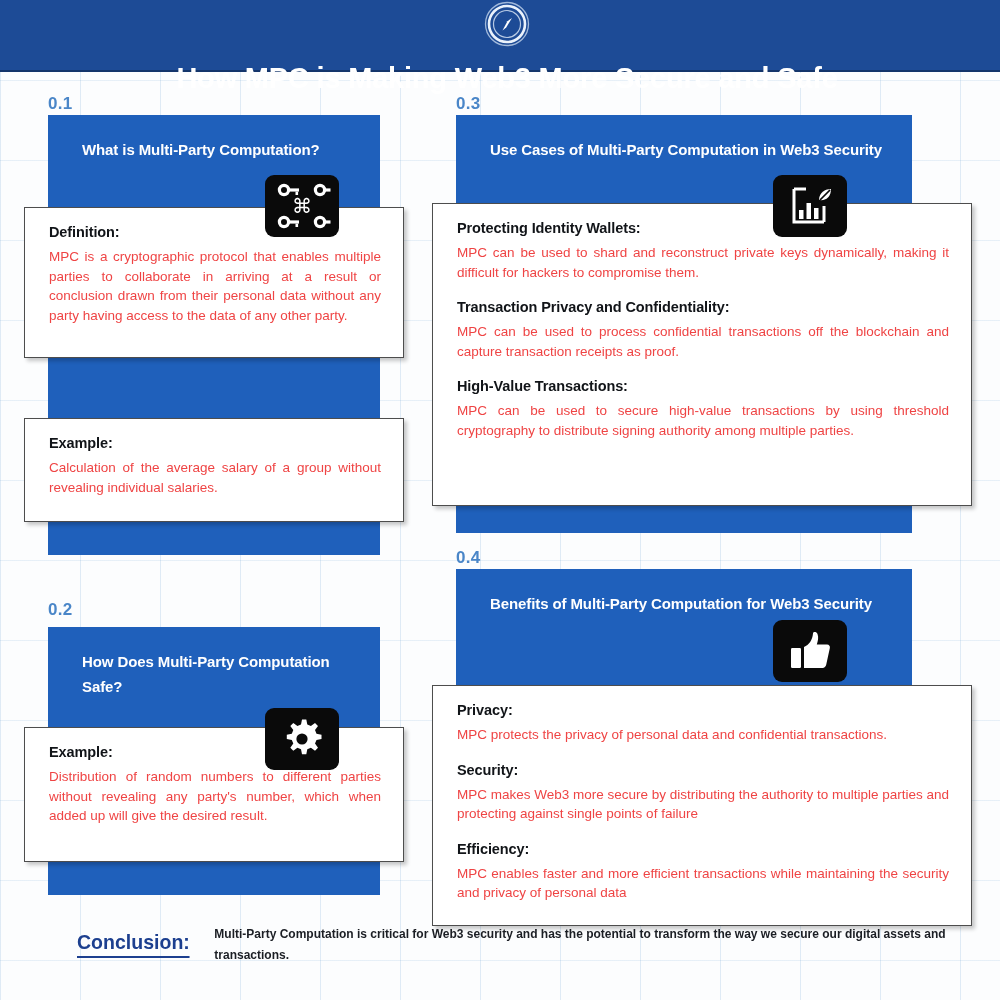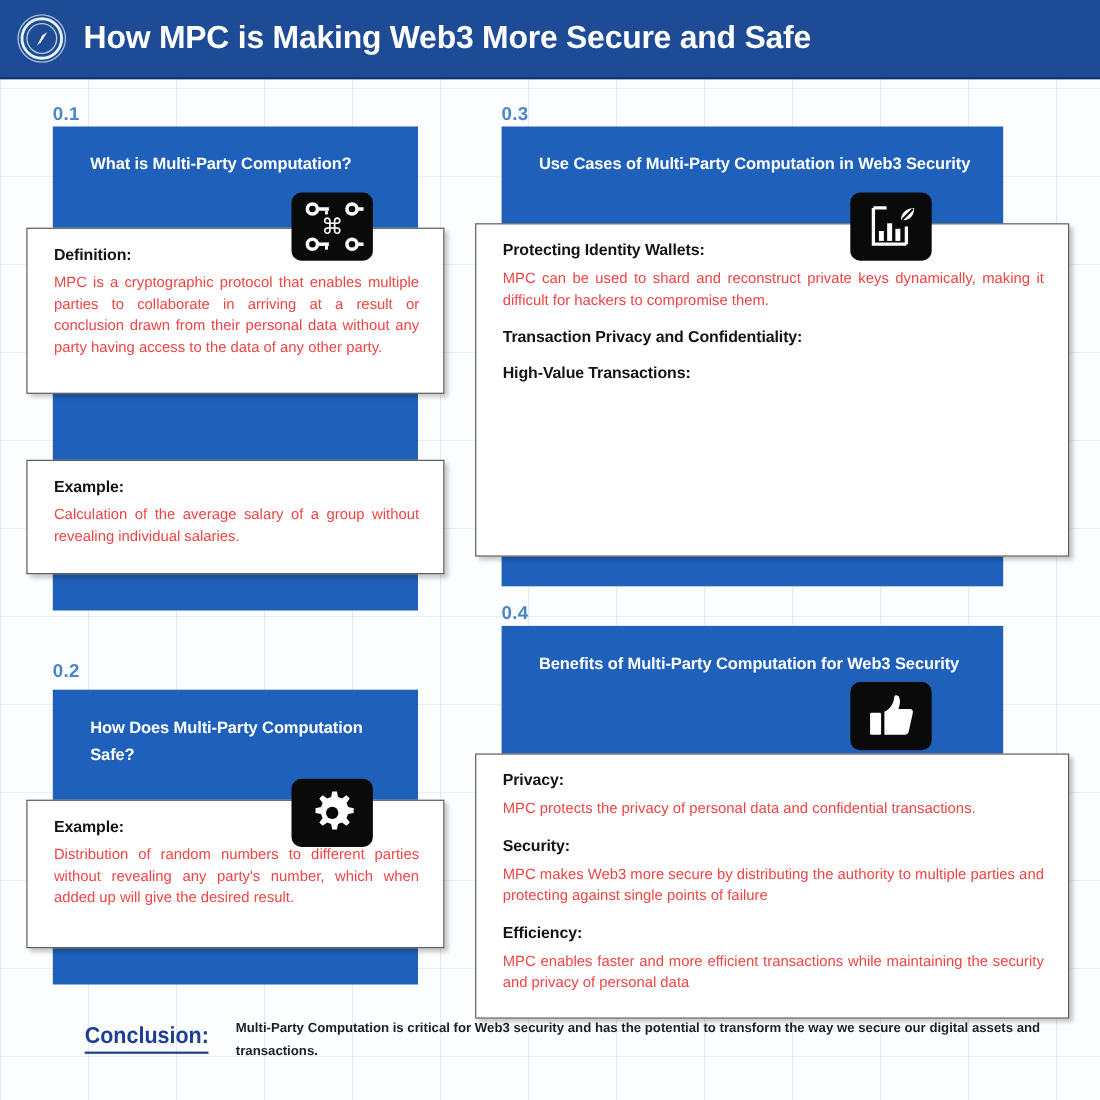--- a/index.html
+++ b/index.html
@@ -18,20 +18,21 @@
       #fcfdfe;
   }
 
   
   .header {
     position: absolute; left: 0; top: 0; width: 1000px; height: 72px;
     background: #1d4b96;
     display: flex; align-items: center; gap: 14px;
     padding-left: 14px;
     border-bottom: 2px solid #14356b;
+    flex-direction: column;
   }
   .logo { width: 48px; height: 48px; flex: 0 0 48px; }
   .header-title {
     color: #ffffff;
     font-size: 29px;
     font-weight: bold;
     letter-spacing: -0.2px;
     white-space: nowrap;
   }
 
@@ -191,21 +192,23 @@
         </g>
         <path d="M32 16 C32 8, 39 5, 44 5 C44 12, 40 17, 32 16 Z" fill="#ffffff"></path>
         <path d="M43 6 L33 16" stroke="#0a0a0a" stroke-width="1.7" fill="none"></path>
       </svg>
     </div>
 
     <div class="card" style="left:432px; top:203px; width:540px; height:303px;">
       <div class="card-h">Protecting Identity Wallets:</div>
       <div class="card-p">MPC can be used to shard and reconstruct private keys dynamically, making it difficult for hackers to compromise them.</div>
       <div class="card-h spaced">Transaction Privacy and Confidentiality:</div>
+      <div class="card-p">MPC can be used to process confidential transactions off the blockchain and capture transaction receipts as proof.</div>
       <div class="card-h spaced">High-Value Transactions:</div>
+      <div class="card-p">MPC can be used to secure high-value transactions by using threshold cryptography to distribute signing authority among multiple parties.</div>
     </div>
   </div>
 
   <div class="section">
     <div class="sec-num" style="left:456px; top:548px;">0.4</div>
     <div class="blue-panel" style="left:456px; top:569px; width:456px; height:335px;">
       <div class="panel-title">Benefits of Multi-Party Computation for Web3 Security</div>
     </div>
 
     <div class="icon-badge" style="left:773px; top:620px; width:74px; height:62px;">

